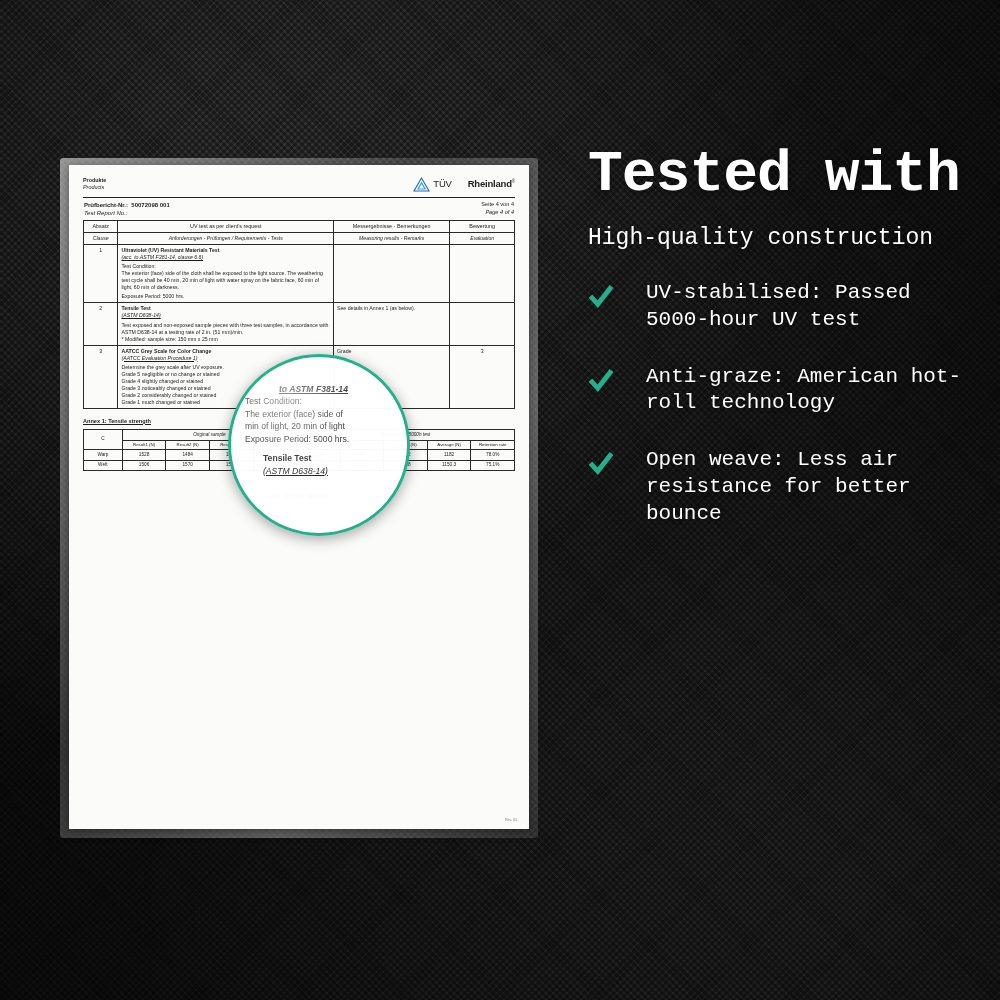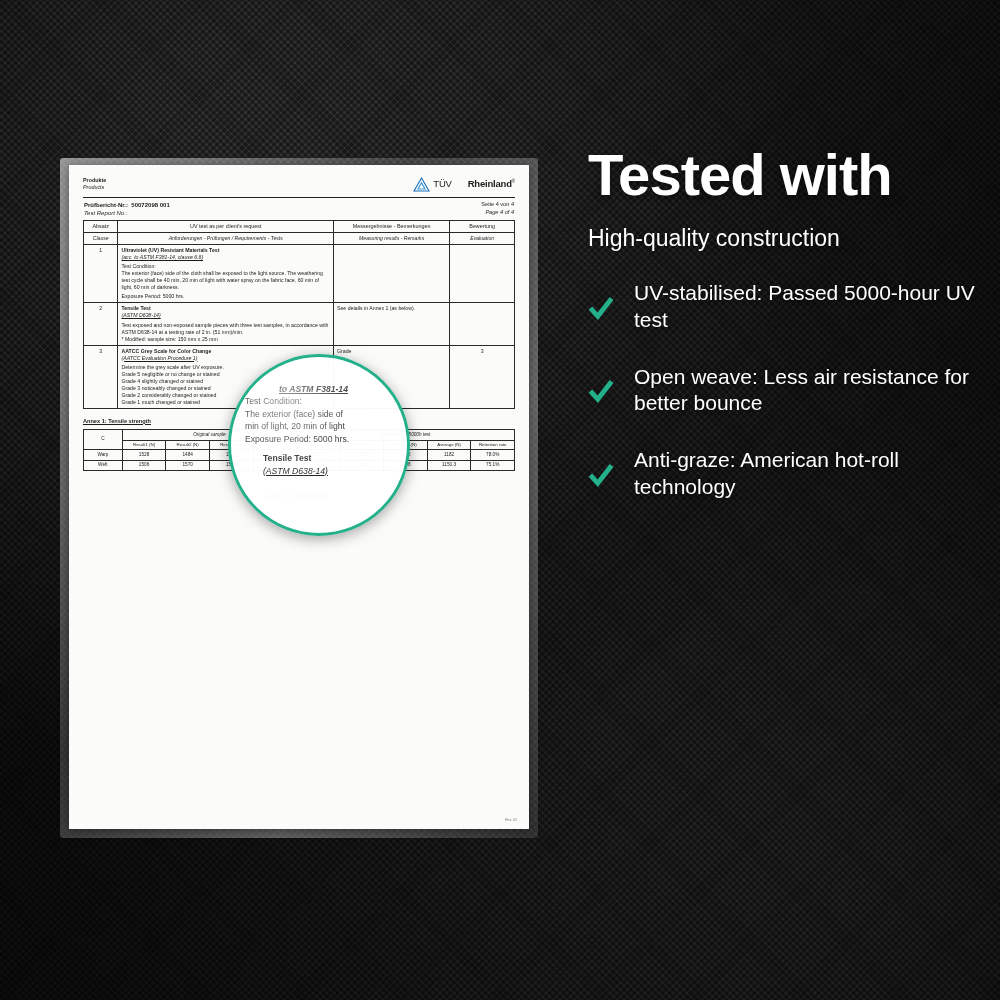--- a/index.html
+++ b/index.html
@@ -122,36 +122,37 @@
     position: absolute; inset: 0;
     background: radial-gradient(circle at 30% 22%, rgba(255,255,255,0.55), rgba(255,255,255,0) 55%);
     pointer-events: none;
   }
 
   
   #right {
     position: absolute;
     left: 588px; top: 148px; width: 392px;
     color: #fff;
+    font-family: Liberation Mono, monospace;
   }
   #headline {
     font-size: 58px;
     font-weight: bold;
     line-height: 0.92;
     letter-spacing: -1px;
     text-shadow: 0 2px 6px rgba(0,0,0,0.5);
   }
   #subhead {
     margin-top: 24px;
     font-size: 23px;
     line-height: 1.15;
     text-shadow: 0 1px 4px rgba(0,0,0,0.5);
   }
   #bullets { margin-top: 28px; }
-  .bullet { display: flex; align-items: center; gap: 20px; margin-bottom: 30px; }
+  .bullet { display: flex; align-items: flex-start; gap: 32px; margin-bottom: 30px; }
   .tick { flex: 0 0 auto; width: 26px; height: 26px; margin-top: 4px; }
   .btext { font-size: 21px; line-height: 1.28; text-shadow: 0 1px 4px rgba(0,0,0,0.5); }
 </style>
 </head>
 <body>
 
 <div id="bg"></div>
 <div id="bg-vignette"></div>
 
 <div id="doc-wrap">
@@ -319,22 +320,22 @@
     <div class="bullet">
       <svg class="tick" viewBox="0 0 32 32">
         <path d="M3 15 L12 25 L29 3" fill="none" stroke="#23b08a" stroke-width="6" stroke-linecap="butt" stroke-linejoin="miter"></path>
       </svg>
       <div class="btext">UV-stabilised: Passed 5000-hour UV test</div>
     </div>
     <div class="bullet">
       <svg class="tick" viewBox="0 0 32 32">
         <path d="M3 15 L12 25 L29 3" fill="none" stroke="#23b08a" stroke-width="6" stroke-linecap="butt" stroke-linejoin="miter"></path>
       </svg>
-      <div class="btext">Open weave: Less air resistance for better bounce</div>
+      <div class="btext">Anti-graze: American hot-roll technology</div>
     </div>
     <div class="bullet">
       <svg class="tick" viewBox="0 0 32 32">
         <path d="M3 15 L12 25 L29 3" fill="none" stroke="#23b08a" stroke-width="6" stroke-linecap="butt" stroke-linejoin="miter"></path>
       </svg>
-      <div class="btext">Anti-graze: American hot-roll technology</div>
+      <div class="btext">Open weave: Less air resistance for better bounce</div>
     </div>
   </div>
 </div>
 
 </body></html>

